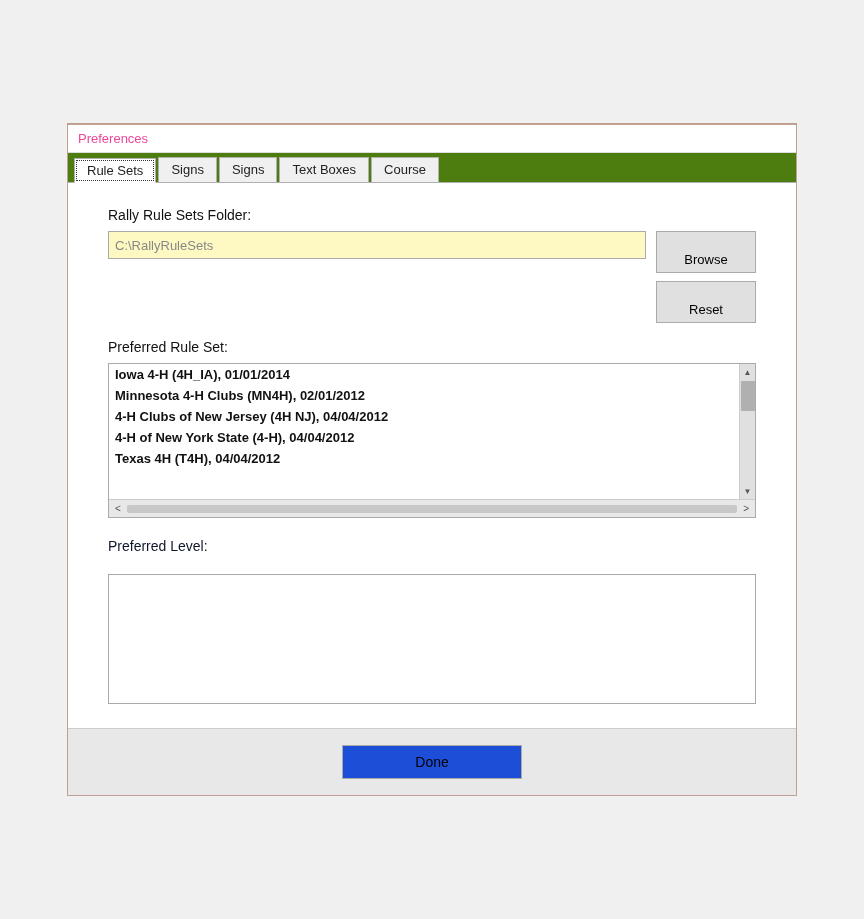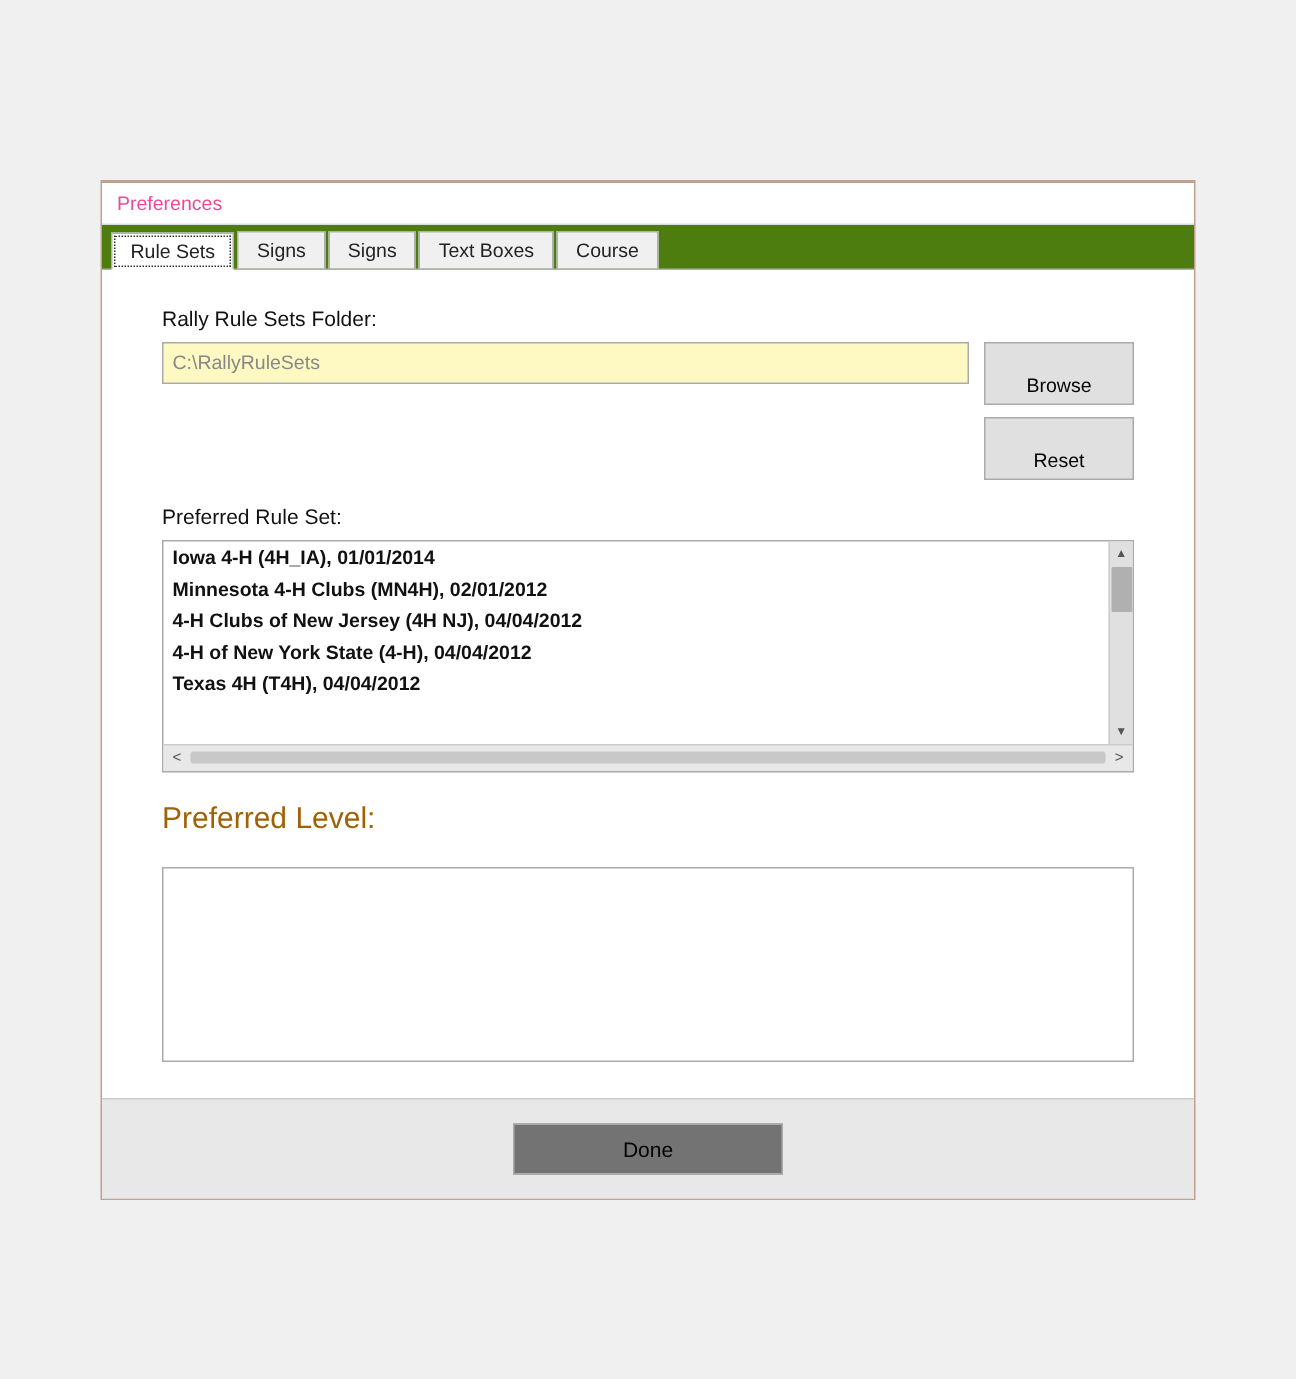--- a/index.html
+++ b/index.html
@@ -197,45 +197,45 @@
       border-radius: 1px;
     }
 
     .vscroll-track {
       flex: 1;
       width: 16px;
       background: #e0e0e0;
     }
 
     .preferred-level-label {
-      font-size: 20px;
+      font-size: 14px;
       font-weight: 400;
       margin-bottom: 20px;
-      color: #a16207;
+      color: #0f172a;
     }
 
     .level-listbox {
       border: 1px solid #aaa;
       background: white;
       height: 130px;
       width: 100%;
     }
 
     .footer {
       background: #e8e8e8;
       border-top: 1px solid #ccc;
       padding: 16px;
       display: flex;
       justify-content: center;
     }
 
     .done-btn {
       width: 180px;
       padding: 8px 0;
-      background: #737373;
+      background: #1d4ed8;
       border: 1px solid #aaa;
       cursor: pointer;
       font-size: 14px;
       text-align: center;
     }
 
     .top-section {
       display: flex;
       gap: 10px;
       align-items: flex-start;

